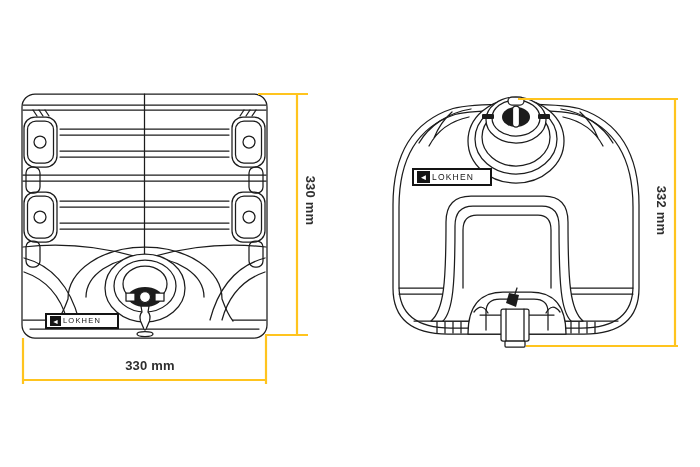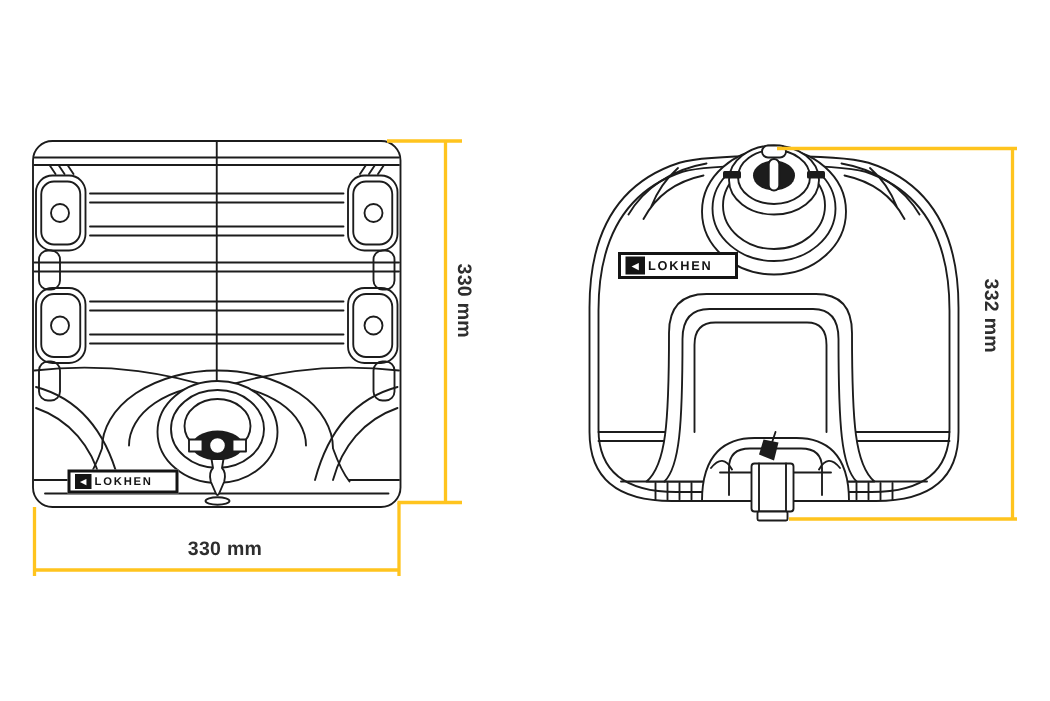--- a/index.html
+++ b/index.html
@@ -25,21 +25,21 @@
   }
   .rot90{transform:rotate(90deg);}
   .plate{
     position:absolute;display:flex;align-items:center;gap:2px;box-sizing:border-box;
     background:#fff;border:2px solid var(--plate-frame);padding:0 3px;
   }
   .plate-arrow{
     background:var(--plate-frame);color:#fff;display:flex;align-items:center;justify-content:center;
     flex:0 0 auto;
   }
-  .plate-text{color:var(--plate-frame);font-weight:700;letter-spacing:1.2px;line-height:1;}
+  .plate-text{color:var(--plate-frame);font-weight:400;letter-spacing:1.2px;line-height:1;}
   .plate-front{left:45px;top:313px;width:74px;height:16px;}
   .plate-front .plate-arrow{width:11px;height:10px;font-size:7px;}
   .plate-front .plate-text{font-size:7.5px;}
   .plate-side{left:412px;top:168px;width:80px;height:18px;}
   .plate-side .plate-arrow{width:13px;height:12px;font-size:8px;}
   .plate-side .plate-text{font-size:8.5px;}
   .lbl-front-height{left:277px;top:194px;width:66px;height:13px;}
   .lbl-front-width{left:105px;top:359px;width:90px;height:14px;}
   .lbl-side-height{left:628px;top:204px;width:66px;height:13px;}
 </style>

